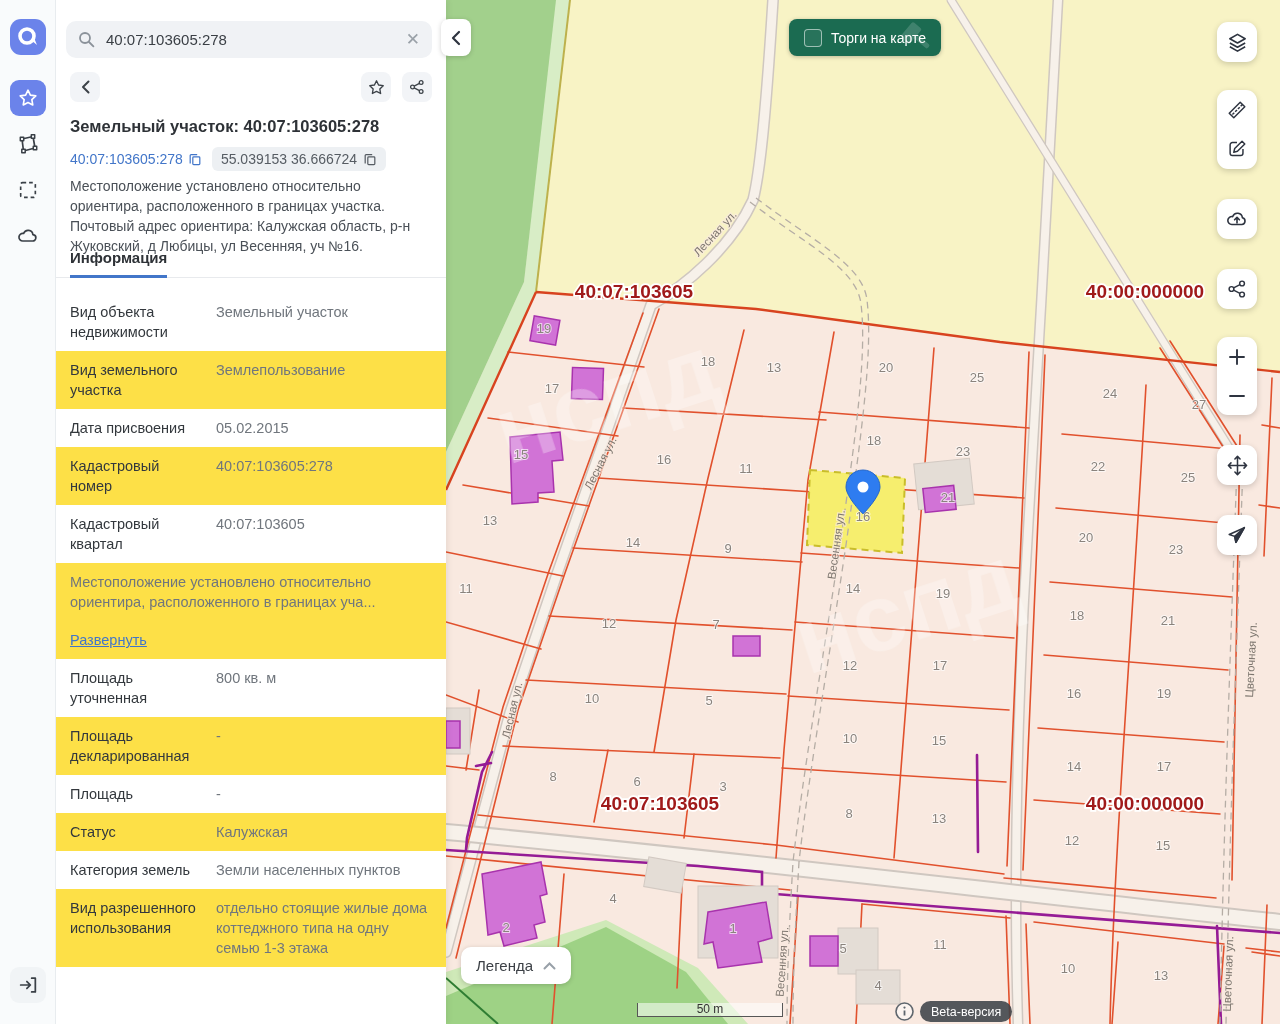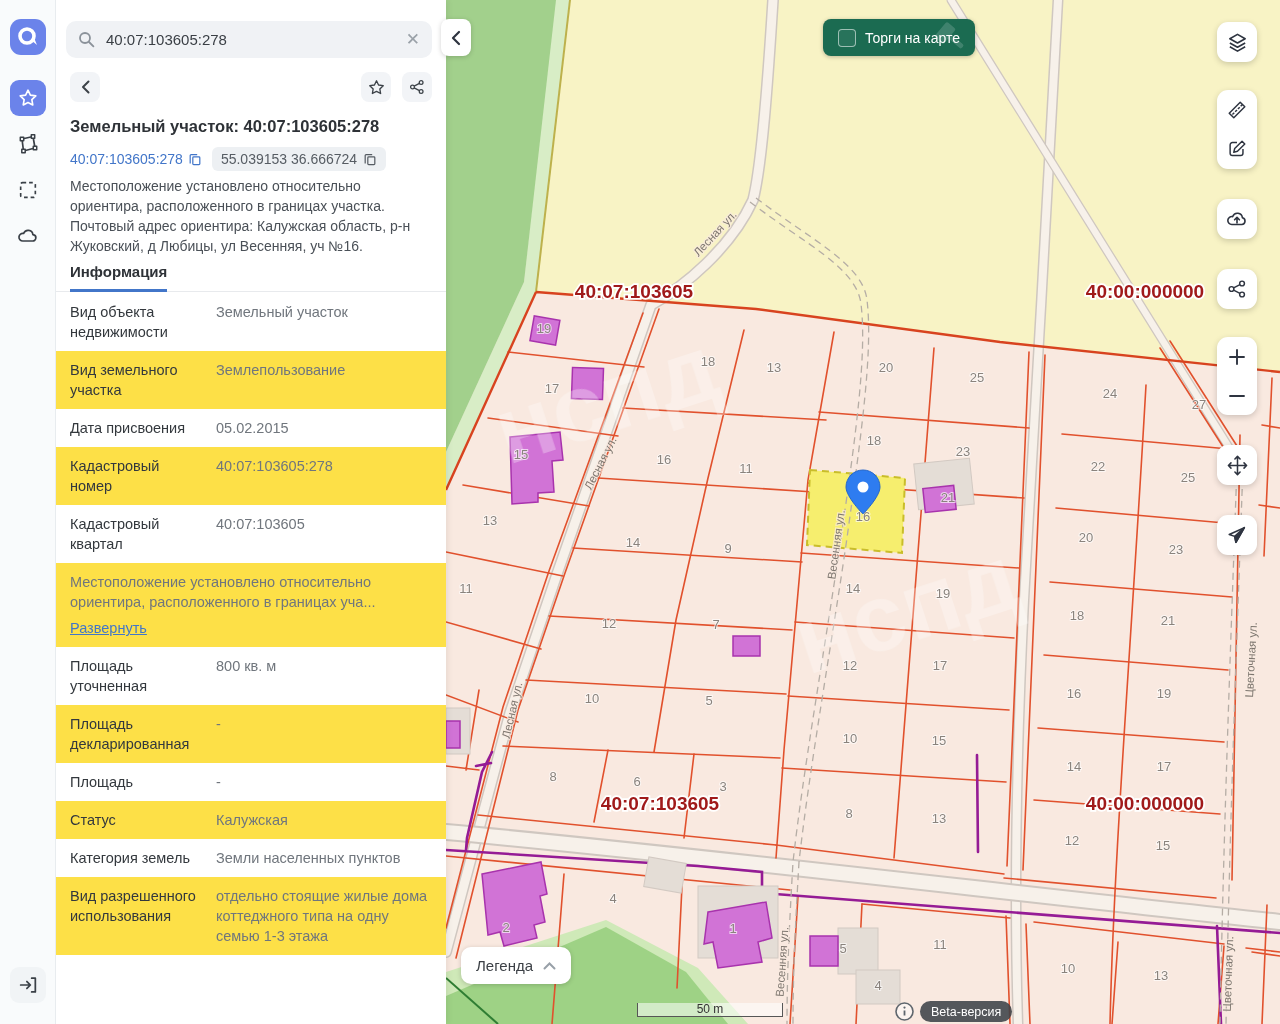--- a/index.html
+++ b/index.html
@@ -18,33 +18,33 @@
   .panel{position:absolute;left:56px;top:0;width:390px;height:1024px;background:#fff;z-index:25;box-shadow:2px 0 6px rgba(0,0,0,.07);}
   .search{position:absolute;left:10px;top:21px;width:366px;height:37px;background:#f0f2f5;border-radius:10px;display:flex;align-items:center;padding:0 12px;gap:9px;}
   .search input{flex:1;border:none;background:transparent;outline:none;font-size:15px;color:#3a3f45;}
   .search .clear{font-size:17px;color:#9aa1a8;cursor:pointer;line-height:1;}
   .tool-btn{position:absolute;width:30px;height:30px;border-radius:8px;background:#f2f4f7;display:flex;align-items:center;justify-content:center;cursor:pointer;}
   .obj-title{position:absolute;left:14px;top:117px;width:362px;font-size:16.5px;font-weight:bold;color:#2e3237;}
   .chips{position:absolute;left:14px;top:147px;display:flex;gap:10px;align-items:center;}
   .chip-link{display:flex;align-items:center;gap:5px;color:#4276c9;font-size:14px;cursor:pointer;}
   .chip-gray{display:flex;align-items:center;gap:6px;background:#edf0f3;border-radius:6px;padding:4px 9px;font-size:14px;color:#565c63;}
   .desc{position:absolute;left:14px;top:176px;width:360px;font-size:14px;line-height:20px;color:#4a5057;}
-  .tabbar{position:absolute;left:0;top:263px;width:390px;border-bottom:1px solid #e8eaed;height:29px;}
+  .tabbar{position:absolute;left:0;top:249px;width:390px;border-bottom:1px solid #e8eaed;height:29px;}
   .tab{position:absolute;left:14px;top:0;font-size:15px;font-weight:bold;color:#2e3237;padding-bottom:9px;border-bottom:3px solid #4276c9;cursor:pointer;}
   .info-table{position:absolute;left:0;top:293px;width:390px;}
   .info-row{display:flex;padding:9px 12px 9px 14px;gap:14px;}
   .info-row.alt{background:#fde047;}
   .info-label{width:132px;flex:0 0 132px;font-size:14.5px;line-height:20px;color:#33383d;}
   .info-value{flex:1;font-size:14.5px;line-height:20px;color:#70767d;}
-  .info-value a{color:#4276c9;text-decoration:underline;display:inline-block;margin-top:6px;cursor:pointer;}
+  .info-value a{color:#4276c9;text-decoration:underline;display:inline-block;margin-top:18px;cursor:pointer;}
 
   
   .map{position:absolute;left:446px;top:0;width:834px;height:1024px;overflow:hidden;background:#f9e9e0;}
   .collapse-btn{position:absolute;left:441px;top:19px;width:30px;height:37px;background:#fff;border-radius:8px;box-shadow:0 1px 5px rgba(0,0,0,.18);z-index:28;display:flex;align-items:center;justify-content:center;cursor:pointer;}
-  .torgi{position:absolute;left:343px;top:19px;height:37px;background:#1b6b51;border-radius:8px;display:flex;align-items:center;gap:9px;padding:0 15px;cursor:pointer;box-shadow:0 1px 4px rgba(0,0,0,.25);overflow:hidden;margin-left:34px;}
+  .torgi{position:absolute;left:343px;top:19px;height:37px;background:#1b6b51;border-radius:8px;display:flex;align-items:center;gap:9px;padding:0 15px;cursor:pointer;box-shadow:0 1px 4px rgba(0,0,0,.25);overflow:hidden;}
   .torgi .cb{width:18px;height:18px;border:1.5px solid rgba(255,255,255,.55);border-radius:4px;background:rgba(255,255,255,.06);}
   .torgi .lbl{color:#fff;font-size:14px;position:relative;z-index:2;}
   .torgi .gavel{position:absolute;right:6px;top:2px;opacity:.16;}
   .legend-btn{position:absolute;left:15px;top:947px;height:37px;background:#fff;border-radius:10px;box-shadow:0 1px 5px rgba(0,0,0,.18);display:flex;align-items:center;gap:10px;padding:0 15px;cursor:pointer;font-size:15px;color:#3c4046;}
   .scalebar{position:absolute;left:167px;top:1003px;width:146px;height:14px;background:rgba(255,255,255,.55);border:1.5px solid #565656;border-top:none;font-size:12px;color:#333;text-align:center;line-height:12px;margin-left:24px;}
   .info-circ{position:absolute;left:448px;top:1001px;width:21px;height:21px;}
   .beta{position:absolute;left:474px;top:1001px;height:21px;background:rgba(60,66,72,.88);border-radius:11px;color:#fff;font-size:12.5px;display:flex;align-items:center;padding:0 11px;}
   .attrib{position:absolute;left:557px;top:1001px;height:21px;background:rgba(255,255,255,.88);border-radius:3px;display:flex;align-items:center;gap:14px;padding:0 10px;font-size:12.5px;color:#333;margin-top:36px;}
   .attrib span{white-space:nowrap;}
   .mapctl{position:absolute;left:771px;width:40px;background:#fff;border-radius:11px;box-shadow:0 2px 6px rgba(0,0,0,.18);display:flex;flex-direction:column;align-items:center;justify-content:center;cursor:pointer;}

